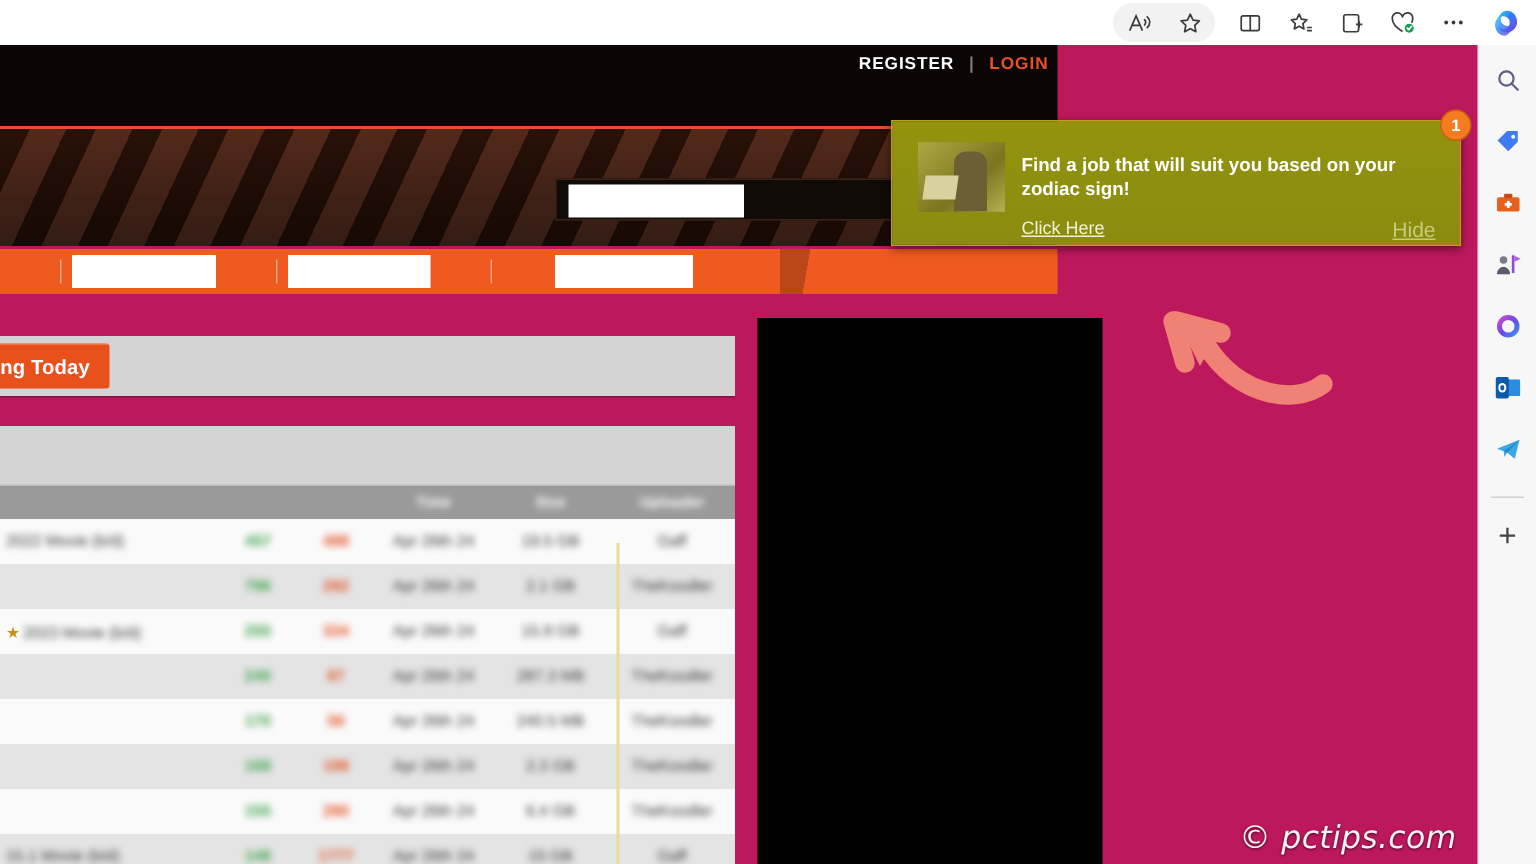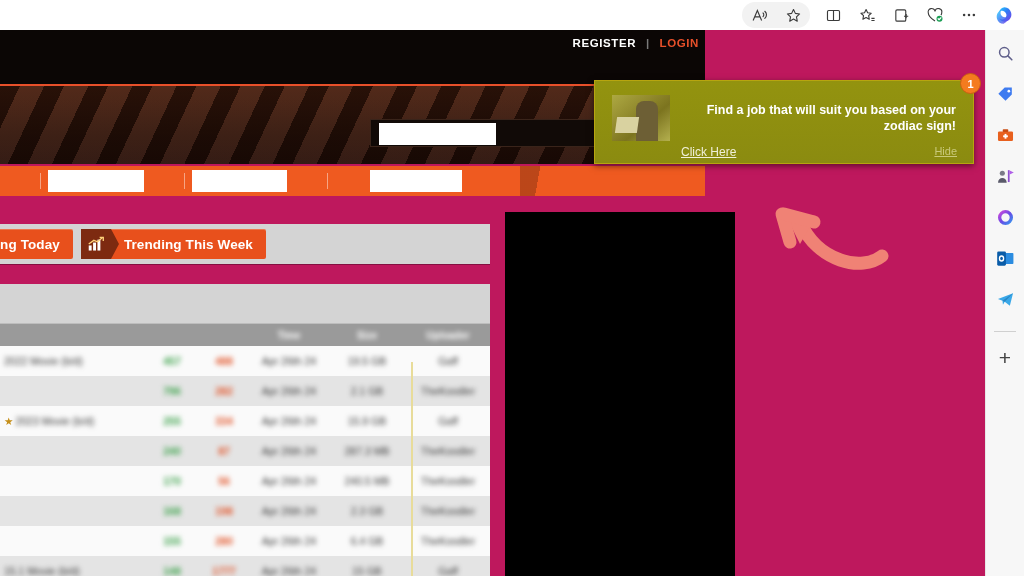--- a/index.html
+++ b/index.html
@@ -188,29 +188,29 @@
   .notif-thumb .figure {
     position: absolute; left: 24px; top: 6px; width: 22px; height: 40px;
     background: #6d5f35; border-radius: 8px 8px 0 0;
   }
   .notif-thumb .laptop {
     position: absolute; left: 4px; top: 22px; width: 22px; height: 16px;
     background: #d9d2a0; transform: skewX(-8deg);
   }
   .notif-title {
     position: absolute; left: 86px; top: 22px; width: 275px;
-    color: #ffffff; font-size: 12.5px; font-weight: bold; line-height: 1.25; text-align: right;
+    color: #ffffff; font-size: 12.5px; font-weight: bold; line-height: 1.25;
   }
   .notif-click {
     position: absolute; left: 86px; top: 64px;
     color: #f0f0d8; font-size: 12px;
   }
   .notif-hide {
     position: absolute; right: 16px; top: 64px;
-    color: #c9c97a; font-size: 11px; margin-left: 28px;
+    color: #c9c97a; font-size: 14px; margin-left: 28px;
   }
   .notif-badge {
     position: absolute; right: -8px; top: -8px;
     width: 21px; height: 21px; border-radius: 50%;
     background: #f47b1f; border: 1px solid #c95f10;
     color: #fff; font-size: 11px; font-weight: bold;
     display: flex; align-items: center; justify-content: center;
   }
 
   
@@ -377,32 +377,20 @@
       <div class="nav-redact" style="width:96px"></div>
       <div class="nav-sep"></div>
       <div class="nav-redact" style="width:95px"></div>
       <div class="nav-sep"></div>
       <div class="nav-redact" style="width:92px;margin-left:42px"></div>
     </div>
 
     <div class="tabstrip">
       <div class="tab" style="margin-left:-60px">
         <span class="tab-label">Trending Today</span>
-      </div>
-      <div class="tab">
-        <span class="tab-icon">
-          <svg width="18" height="16" viewBox="0 0 24 22">
-            <rect x="2" y="13" width="4" height="7" fill="#fff"></rect>
-            <rect x="8" y="9" width="4" height="11" fill="#fff"></rect>
-            <rect x="14" y="5" width="4" height="15" fill="#fff"></rect>
-            <path d="M2 11 L9 6 L14 8 L21 2" stroke="#ffd37a" stroke-width="1.8" fill="none"></path>
-            <path d="M17 2 h5 v5" stroke="#ffd37a" stroke-width="1.8" fill="none"></path>
-          </svg>
-        </span>
-        <span class="tab-label">Trending This Week</span>
       </div>
     </div>
 
     <div class="content-panel">
       <div class="panel-toolbar"></div>
       <table class="table">
         <colgroup>
           <col style="width:146px">
             <col style="width:52px">
             <col style="width:52px">
@@ -503,14 +491,15 @@
       <div class="notif-badge">1</div>
       <div class="notif-thumb">
         <div class="figure"></div>
         <div class="laptop"></div>
       </div>
       <div class="notif-title">Find a job that will suit you based on your zodiac sign!</div>
       <a href="#" class="notif-click">Click Here</a>
       <a href="#" class="notif-hide">Hide</a>
     </div>
 
+    <div class="watermark">© pctips.com</div>
   </div>
 </div>
 
 </body></html>

